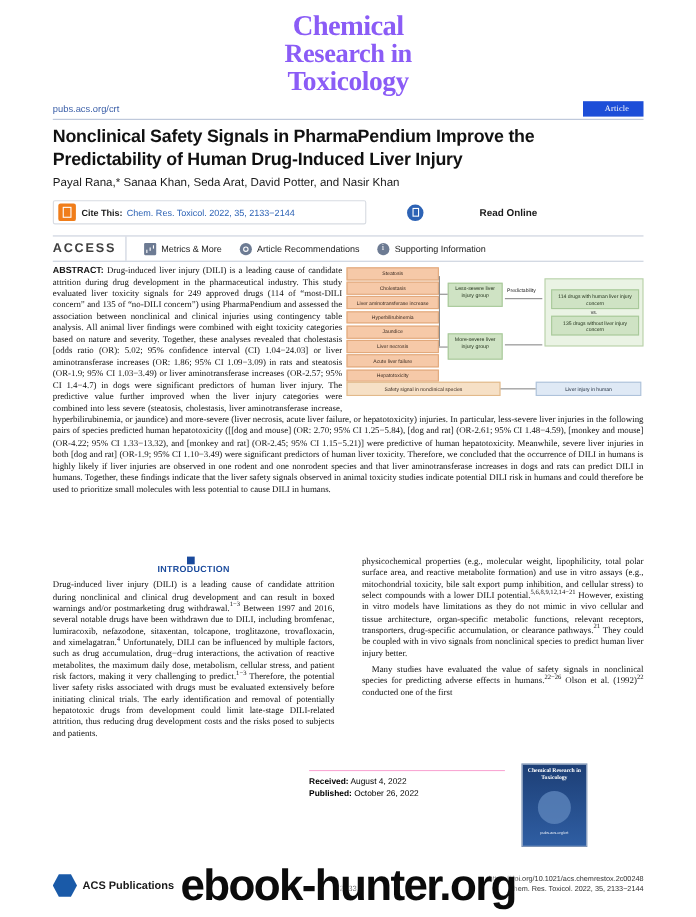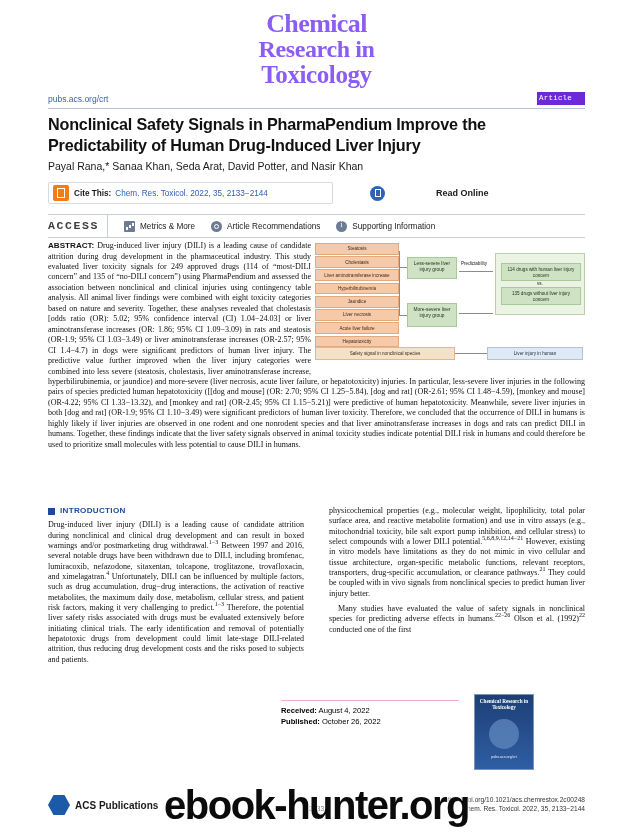--- a/index.html
+++ b/index.html
@@ -68,25 +68,25 @@
     font-size: 8.5px;
     color: #3b5fa8;
     position: absolute;
     left: 0;
     top: 2px;
   }
   .article-tag {
     position: absolute;
     right: 0;
     top: 0;
-    background: #6d28d9;
+    background: #1d4ed8;
     color: #ffffff;
-    font-family: Liberation Mono, monospace;
+    font-family: Liberation Serif, serif;
     font-size: 7.5px;
-    padding: 2px 13px 3px 2px;
+    padding: 2px 13px 3px 20px;
     letter-spacing: 0.2px;
   }
   .rule-top {
     position: absolute;
     left: 48px; right: 48px;
     top: 108px;
     border-top: 1px solid #b9c4d8;
   }
 
   
@@ -197,21 +197,21 @@
     position: absolute;
     left: 48px; right: 48px;
     top: 214px;
     height: 22px;
     border-top: 1px solid #c9d0dc;
     border-bottom: 1px solid #c9d0dc;
     display: flex;
     align-items: center;
   }
   .accessbar .access {
-    font-family: Liberation Mono, monospace;
+    font-family: Liberation Sans, sans-serif;
     font-size: 11.5px;
     font-weight: bold;
     letter-spacing: 1.6px;
     color: #3f3f3f;
     padding-right: 8px;
     border-right: 1px solid #c9d0dc;
     height: 22px;
     line-height: 22px;
     text-align: right;
   }
@@ -395,20 +395,21 @@
   .col.right { position: absolute; left: 281px; top: 0; }
   .sec-head {
     font-family: "Liberation Sans", sans-serif;
     font-size: 8.1px;
     font-weight: bold;
     color: #1a4a9c;
     letter-spacing: 0.3px;
     margin-bottom: 4px;
     display: flex;
     align-items: center;
+    flex-direction: column;
   }
   .sec-head .sq {
     width: 7px; height: 7px;
     background: #1a4a9c;
     margin-right: 5px;
     display: inline-block;
   }
   .col p { margin: 0 0 5px 0; }
   .col p.ind { text-indent: 9px; }
   sup { font-size: 6px; vertical-align: super; line-height: 0; }

